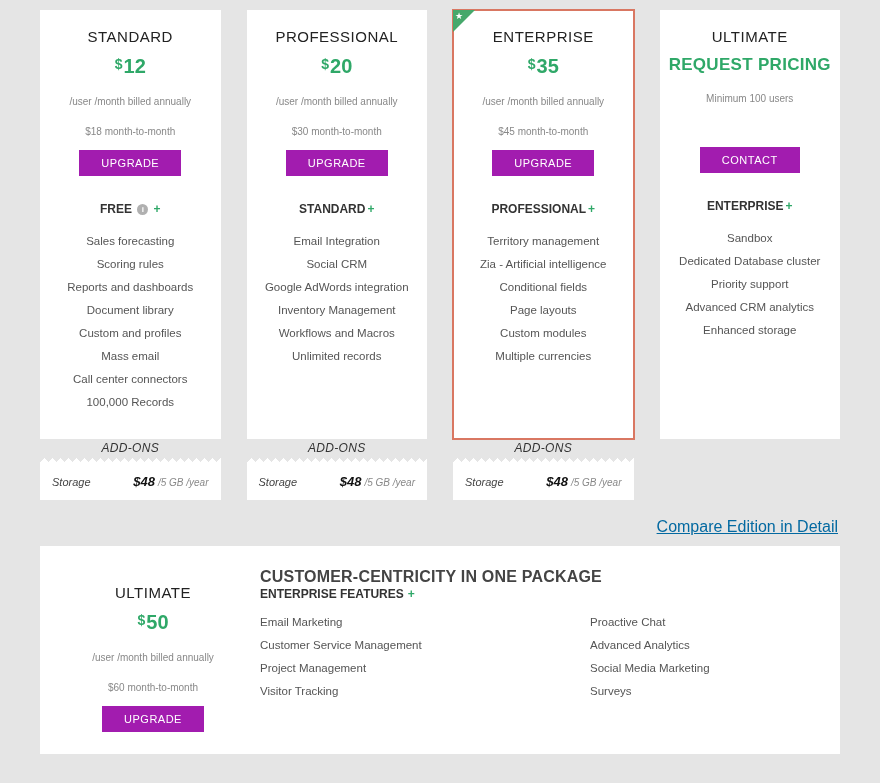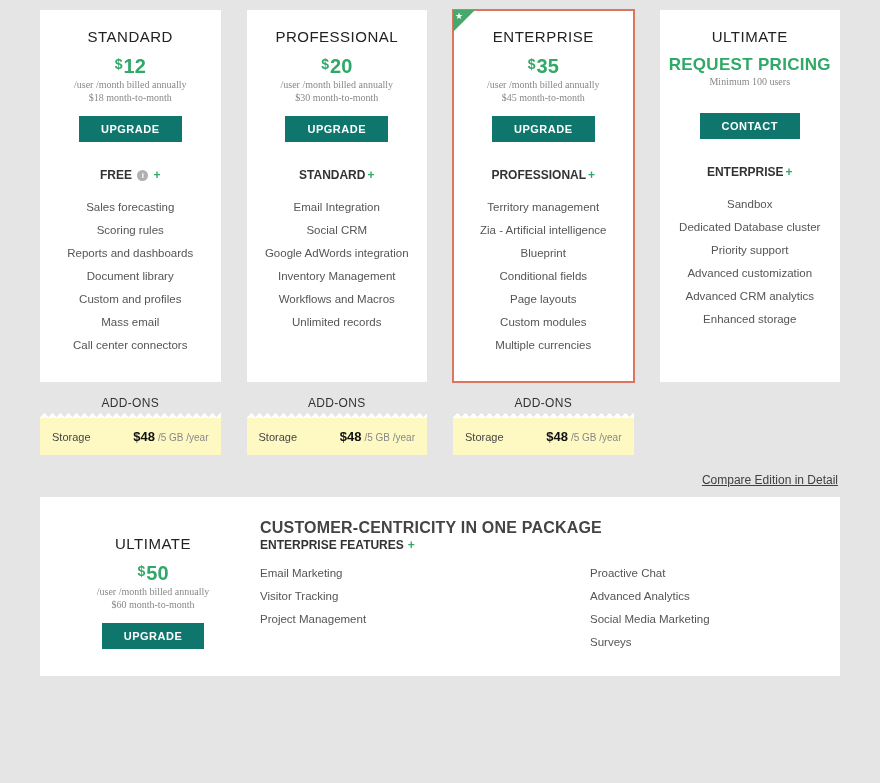--- a/index.html
+++ b/index.html
@@ -58,30 +58,29 @@
   .price .cur { font-size: 14px; vertical-align: 4px; margin-right: 1px;}
   .price-text {
     font-size: 17px;
     font-weight: 600;
     color: #2fa868;
     letter-spacing: 0.3px;
   }
   .sub {
     font-size: 10px;
     color: #888;
-    margin-top: 0;
+    margin-top: 17px;
     line-height: 1.3;
-    font-family: Liberation Serif, serif;
   }
   .btn {
     display: inline-block;
-    background: #0f766e;
+    background: #a21caf;
     color: #fff;
     font-size: 11px;
-    font-weight: 700;
+    font-weight: 400;
     letter-spacing: 0.5px;
     padding: 7px 22px;
     margin-top: 12px;
     border: none;
     cursor: pointer;
   }
   .includes {
     margin-top: 26px;
     font-size: 12px;
     font-weight: 600;
@@ -106,33 +105,34 @@
   .feat-list {
     list-style: none;
     margin-top: 14px;
     font-size: 11.5px;
     color: #555;
     line-height: 2.0;
   }
   .addons-row {
     display: flex;
     gap: 26px;
-    margin-top: 14px;
+    margin-top: 2px;
+    font-style: italic;
   }
   .addon-col { flex: 1 1 0; }
   .addon-title {
     text-align: center;
     font-size: 12px;
     font-weight: 400;
     color: #333;
     margin-bottom: 8px;
     letter-spacing: 0.3px;
   }
   .addon-card {
-    background: #fef9c3;
+    background: #ffffff;
     padding: 11px 12px;
     display: flex;
     justify-content: space-between;
     align-items: baseline;
     position: relative;
   }
   .addon-card::before {
     content: "";
     position: absolute;
     top: -5px; left:0; right:0; height:5px;
@@ -142,22 +142,22 @@
     background-color: #fff;
   }
   .addon-label { font-size: 11px; color: #444; }
   .addon-price { font-size: 13px; font-weight: 700; color: #111; }
   .addon-unit { font-size: 10px; color: #888; margin-left: 3px; font-weight: 400; }
   .compare {
     text-align: right;
     margin: 18px 2px 0 0;
   }
   .compare a {
-    font-size: 12px;
-    color: #404040;
+    font-size: 16px;
+    color: #0369a1;
     text-decoration: underline;
     cursor: pointer;
   }
 
   .crmplus {
     background: #fff;
     margin-top: 10px;
     padding: 22px 18px 22px 18px;
     display: flex;
   }
@@ -213,20 +213,21 @@
         <span class="plus-icon">+</span>
       </div>
       <ul class="feat-list">
         <li>Sales forecasting</li>
         <li>Scoring rules</li>
         <li>Reports and dashboards</li>
         <li>Document library</li>
         <li>Custom and profiles</li>
         <li>Mass email</li>
         <li>Call center connectors</li>
+        <li>100,000 Records</li>
       </ul>
     </div>
 
     <div class="plan">
       <div class="plan-name">PROFESSIONAL</div>
       <div class="price"><span class="cur">$</span><span>20</span></div>
       <div class="sub">/user /month billed annually</div>
       <div class="sub">$30 month-to-month</div>
       <button class="btn">UPGRADE</button>
       <div class="includes">
@@ -248,42 +249,40 @@
       <div class="price"><span class="cur">$</span><span>35</span></div>
       <div class="sub">/user /month billed annually</div>
       <div class="sub">$45 month-to-month</div>
       <button class="btn">UPGRADE</button>
       <div class="includes">
         <span>PROFESSIONAL</span><span class="plus-icon">+</span>
       </div>
       <ul class="feat-list">
         <li>Territory management</li>
         <li>Zia - Artificial intelligence</li>
-        <li>Blueprint</li>
         <li>Conditional fields</li>
         <li>Page layouts</li>
         <li>Custom modules</li>
         <li>Multiple currencies</li>
       </ul>
     </div>
 
     <div class="plan">
       <div class="plan-name">ULTIMATE</div>
       <div class="price-text">REQUEST PRICING</div>
       <div class="sub">Minimum 100 users</div>
       <div class="sub">&nbsp;</div>
       <button class="btn">CONTACT</button>
       <div class="includes">
         <span>ENTERPRISE</span><span class="plus-icon">+</span>
       </div>
       <ul class="feat-list">
         <li>Sandbox</li>
         <li>Dedicated Database cluster</li>
         <li>Priority support</li>
-        <li>Advanced customization</li>
         <li>Advanced CRM analytics</li>
         <li>Enhanced storage</li>
       </ul>
     </div>
 
   </div>
 
   <div class="addons-row">
     <div class="addon-col">
       <div class="addon-title">ADD-ONS</div>
@@ -322,22 +321,23 @@
       <button class="btn">UPGRADE</button>
     </div>
     <div class="crm-right">
       <div class="crm-heading1">CUSTOMER-CENTRICITY IN ONE PACKAGE</div>
       <div class="crm-heading2">
         <span>ENTERPRISE FEATURES</span><span class="plus-icon">+</span>
       </div>
       <div class="crm-feats">
         <ul>
           <li>Email Marketing</li>
+          <li>Customer Service Management</li>
+          <li>Project Management</li>
           <li>Visitor Tracking</li>
-          <li>Project Management</li>
         </ul>
         <ul>
           <li>Proactive Chat</li>
           <li>Advanced Analytics</li>
           <li>Social Media Marketing</li>
           <li>Surveys</li>
         </ul>
       </div>
     </div>
   </div>

